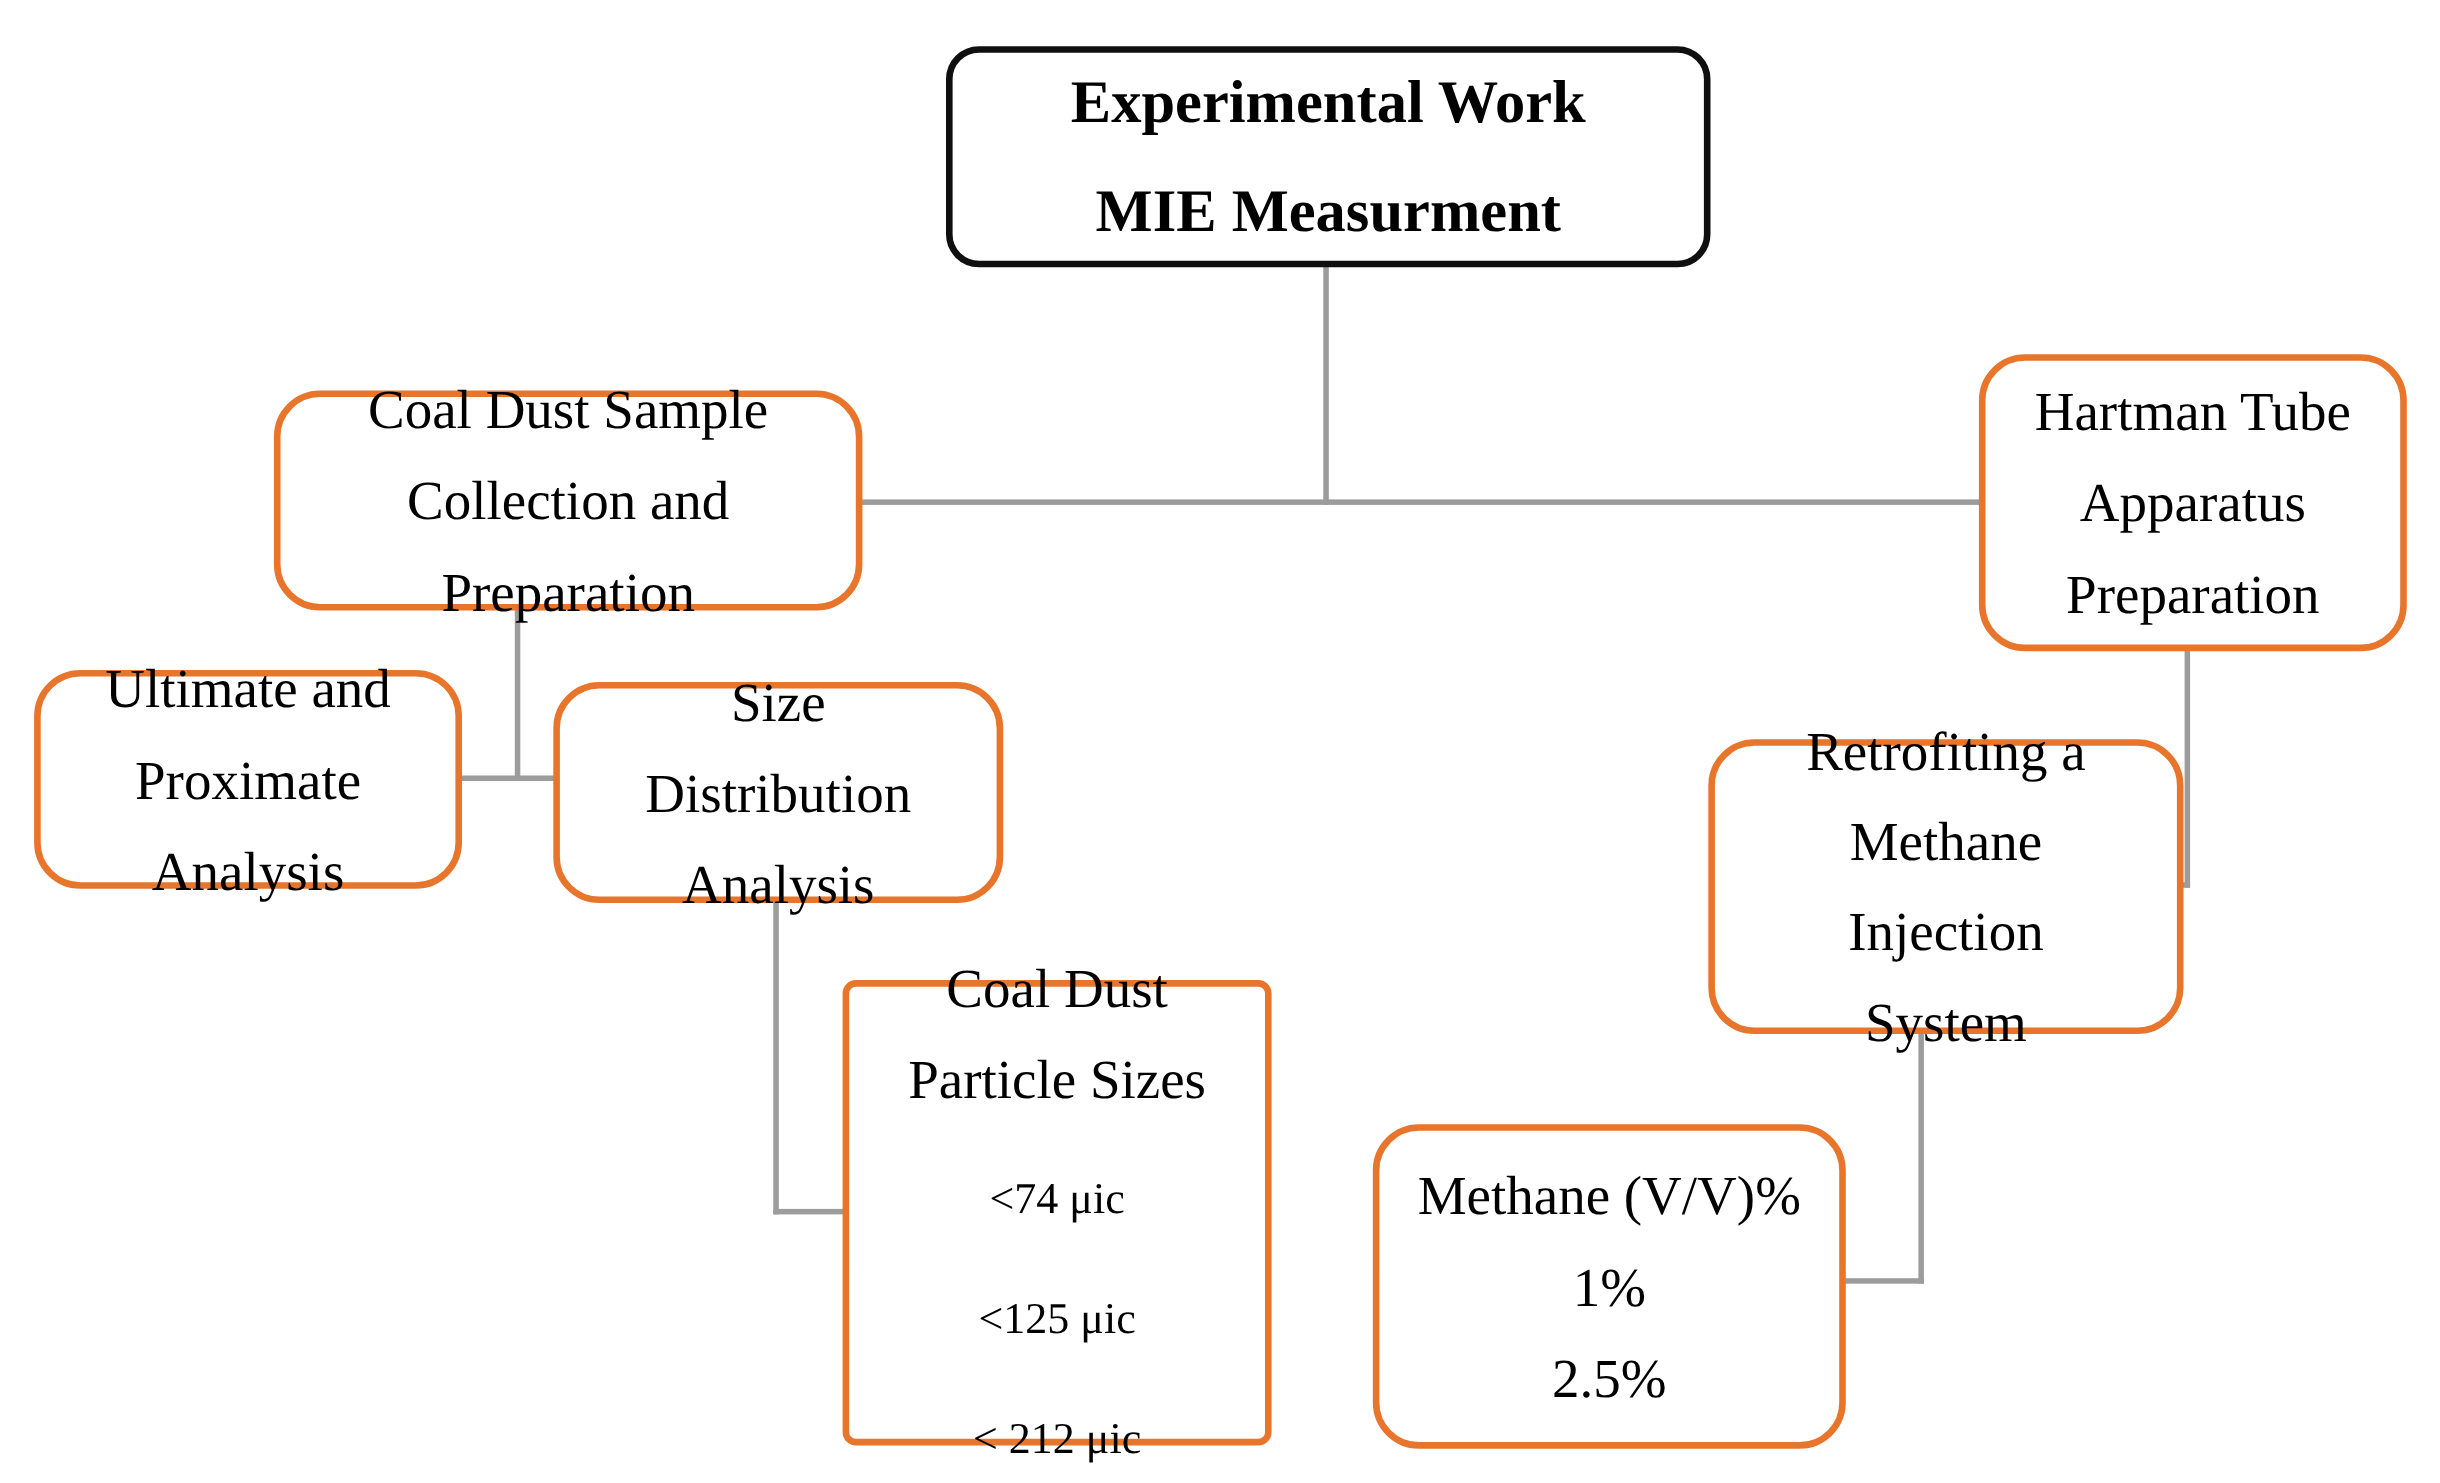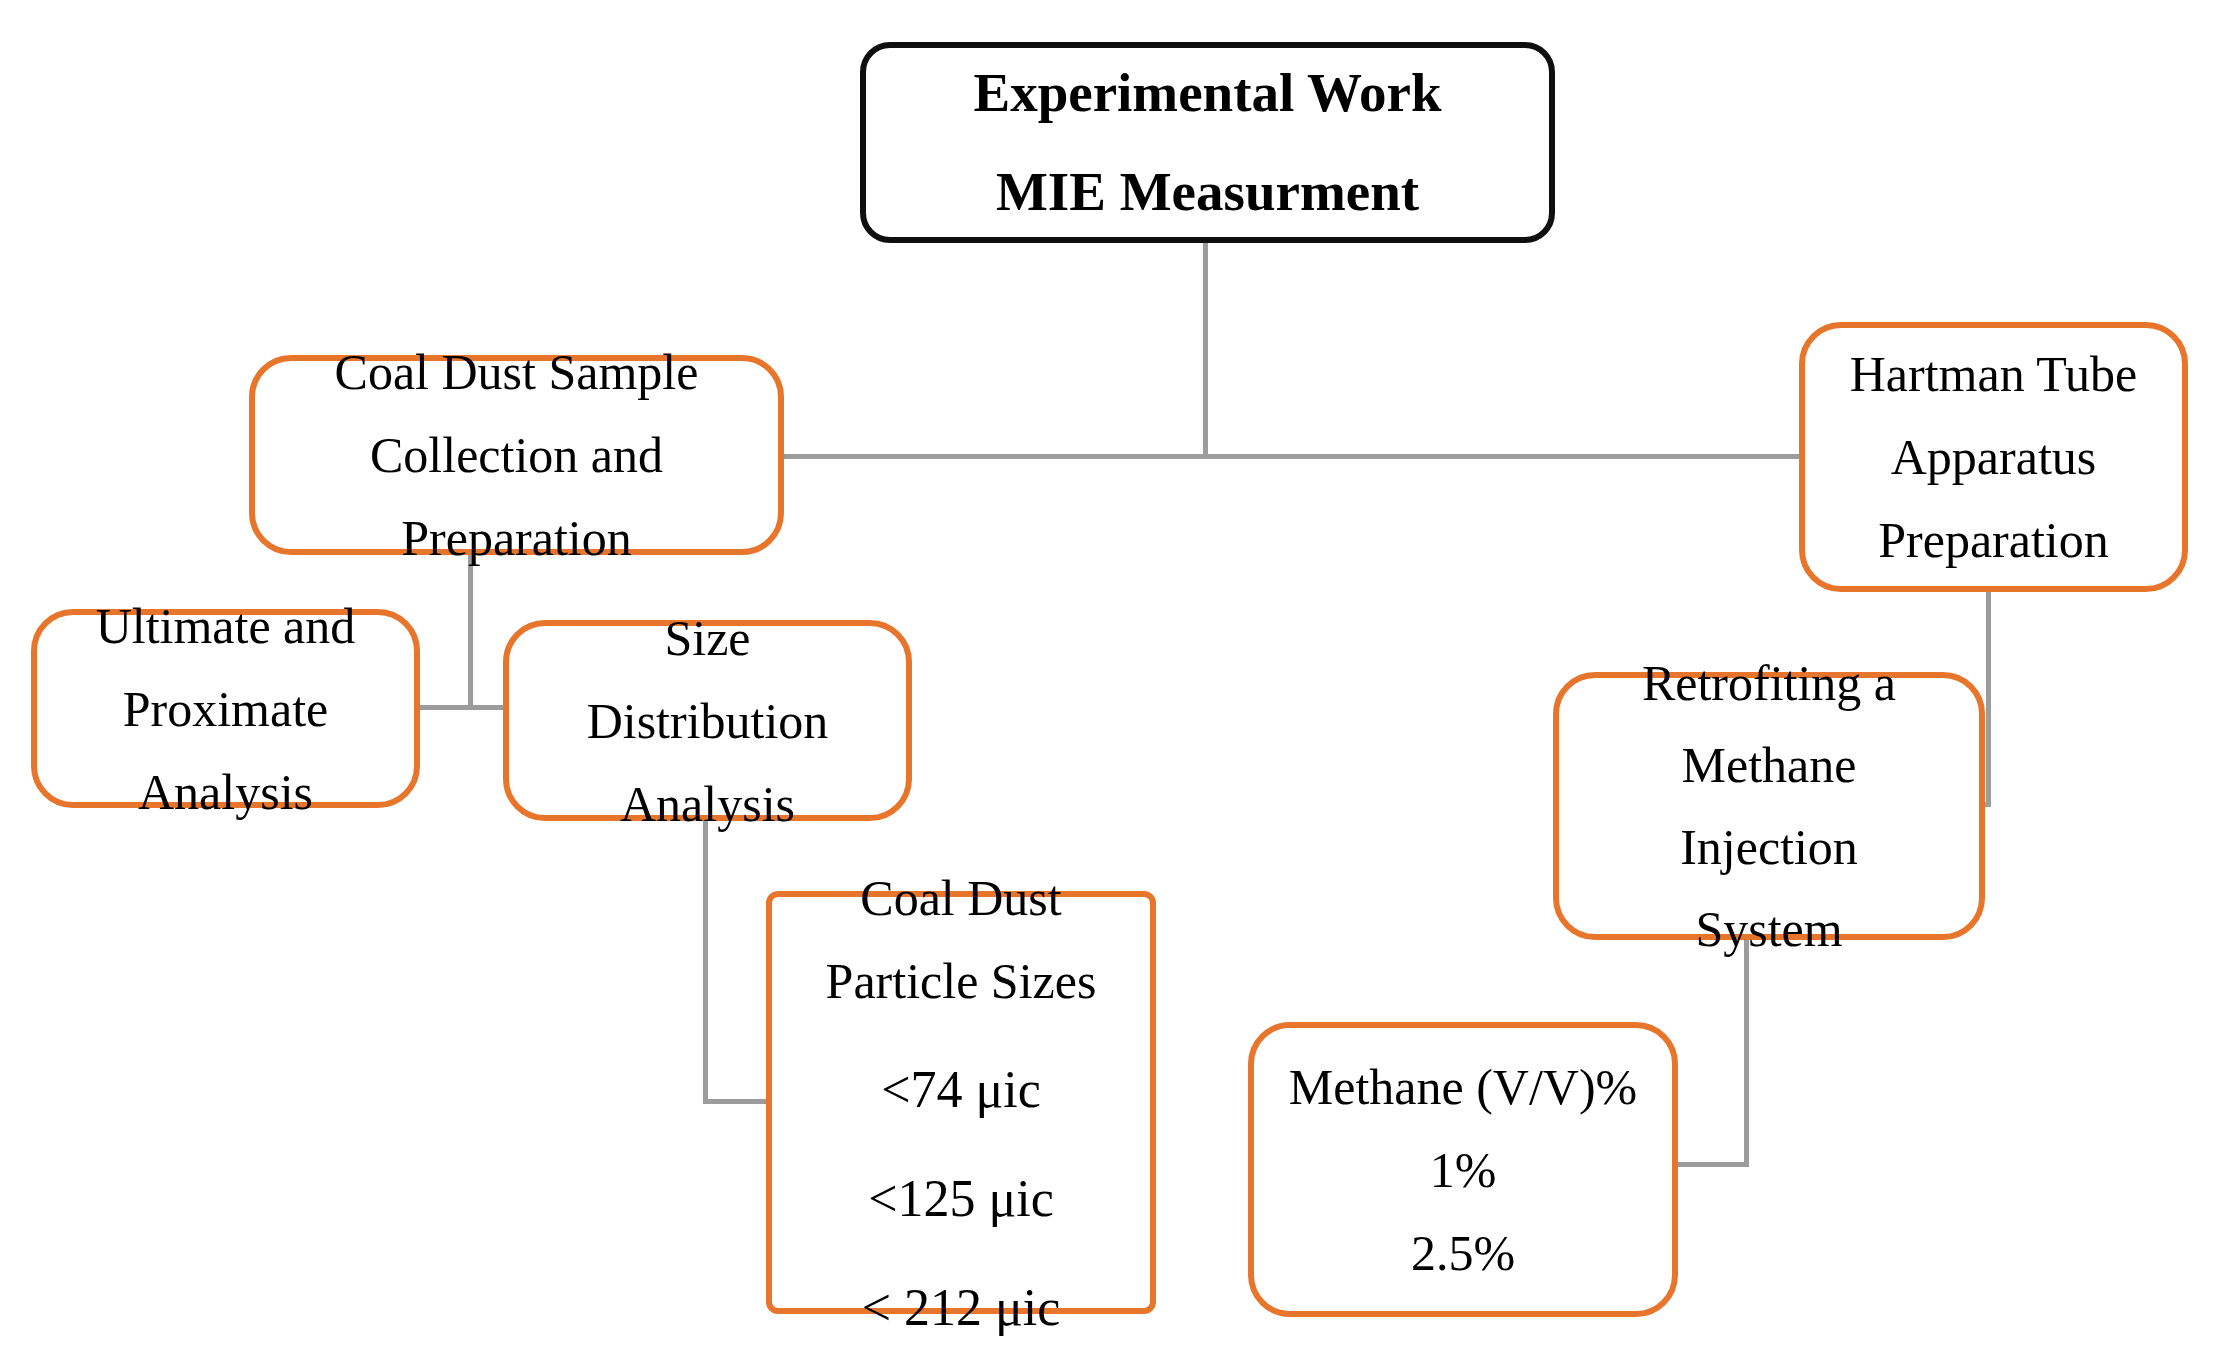--- a/index.html
+++ b/index.html
@@ -54,21 +54,21 @@
     border-color:var(--black); border-radius:30px;
     font-weight:bold; font-size:55px; line-height:80px;
   }
   .n-coal   {left:205px;  top:355px;  width:535px; height:200px;margin-left:44px;}
   .n-hartman{left:1799px; top:322px;  width:389px; height:270px;}
   .n-ultimate{left:31px;  top:609px;  width:389px; height:199px;}
   .n-size   {left:503px;  top:620px;  width:409px; height:201px;}
   .n-particle{left:766px; top:891px;  width:390px; height:423px; border-radius:12px;}
   .n-retrofit{left:1553px;top:672px;  width:432px; height:268px; line-height:63px;}
   .n-methane{left:1248px; top:1022px; width:430px; height:295px;}
-  .n-particle .size{margin-top:26px; font-size:52px;}
+  .n-particle .size{margin-top:26px; font-size:40px;}
 </style>
 </head>
 <body>
 
 <div class="canvas">
 
   <div class="conn c-root-v"></div>
   <div class="conn c-main-h"></div>
   <div class="conn c-coal-v"></div>
   <div class="conn c-children-h"></div>

